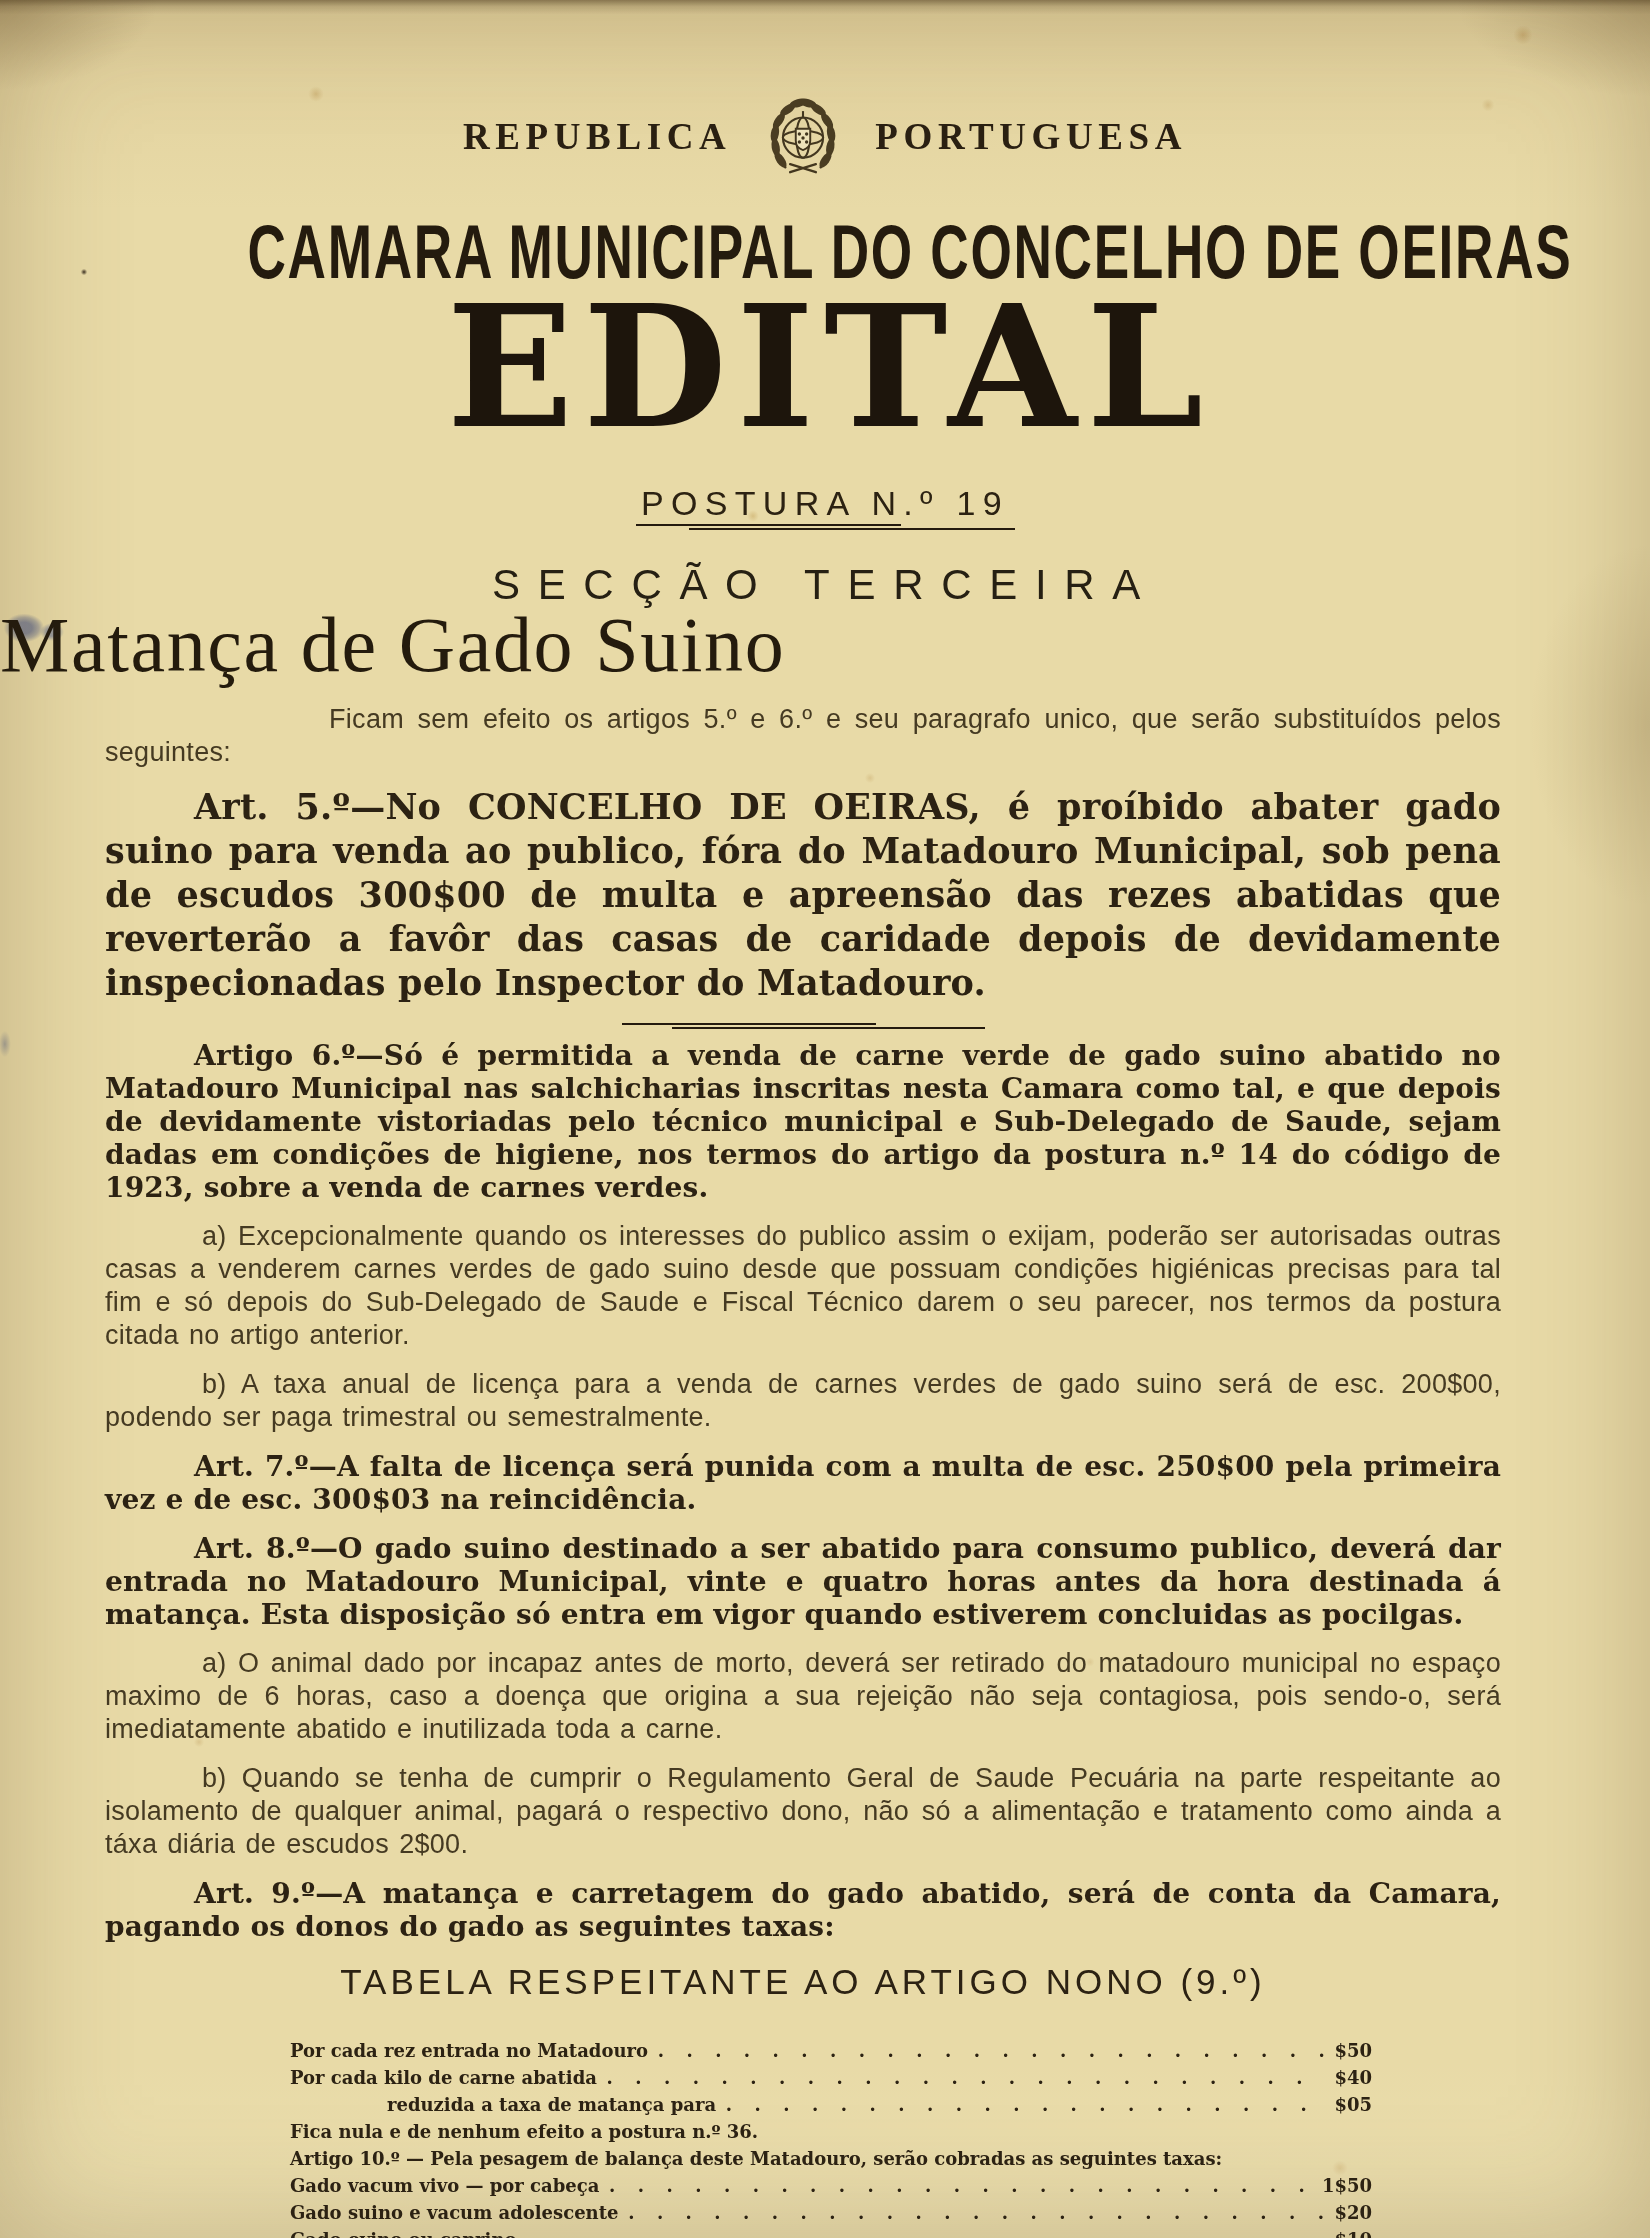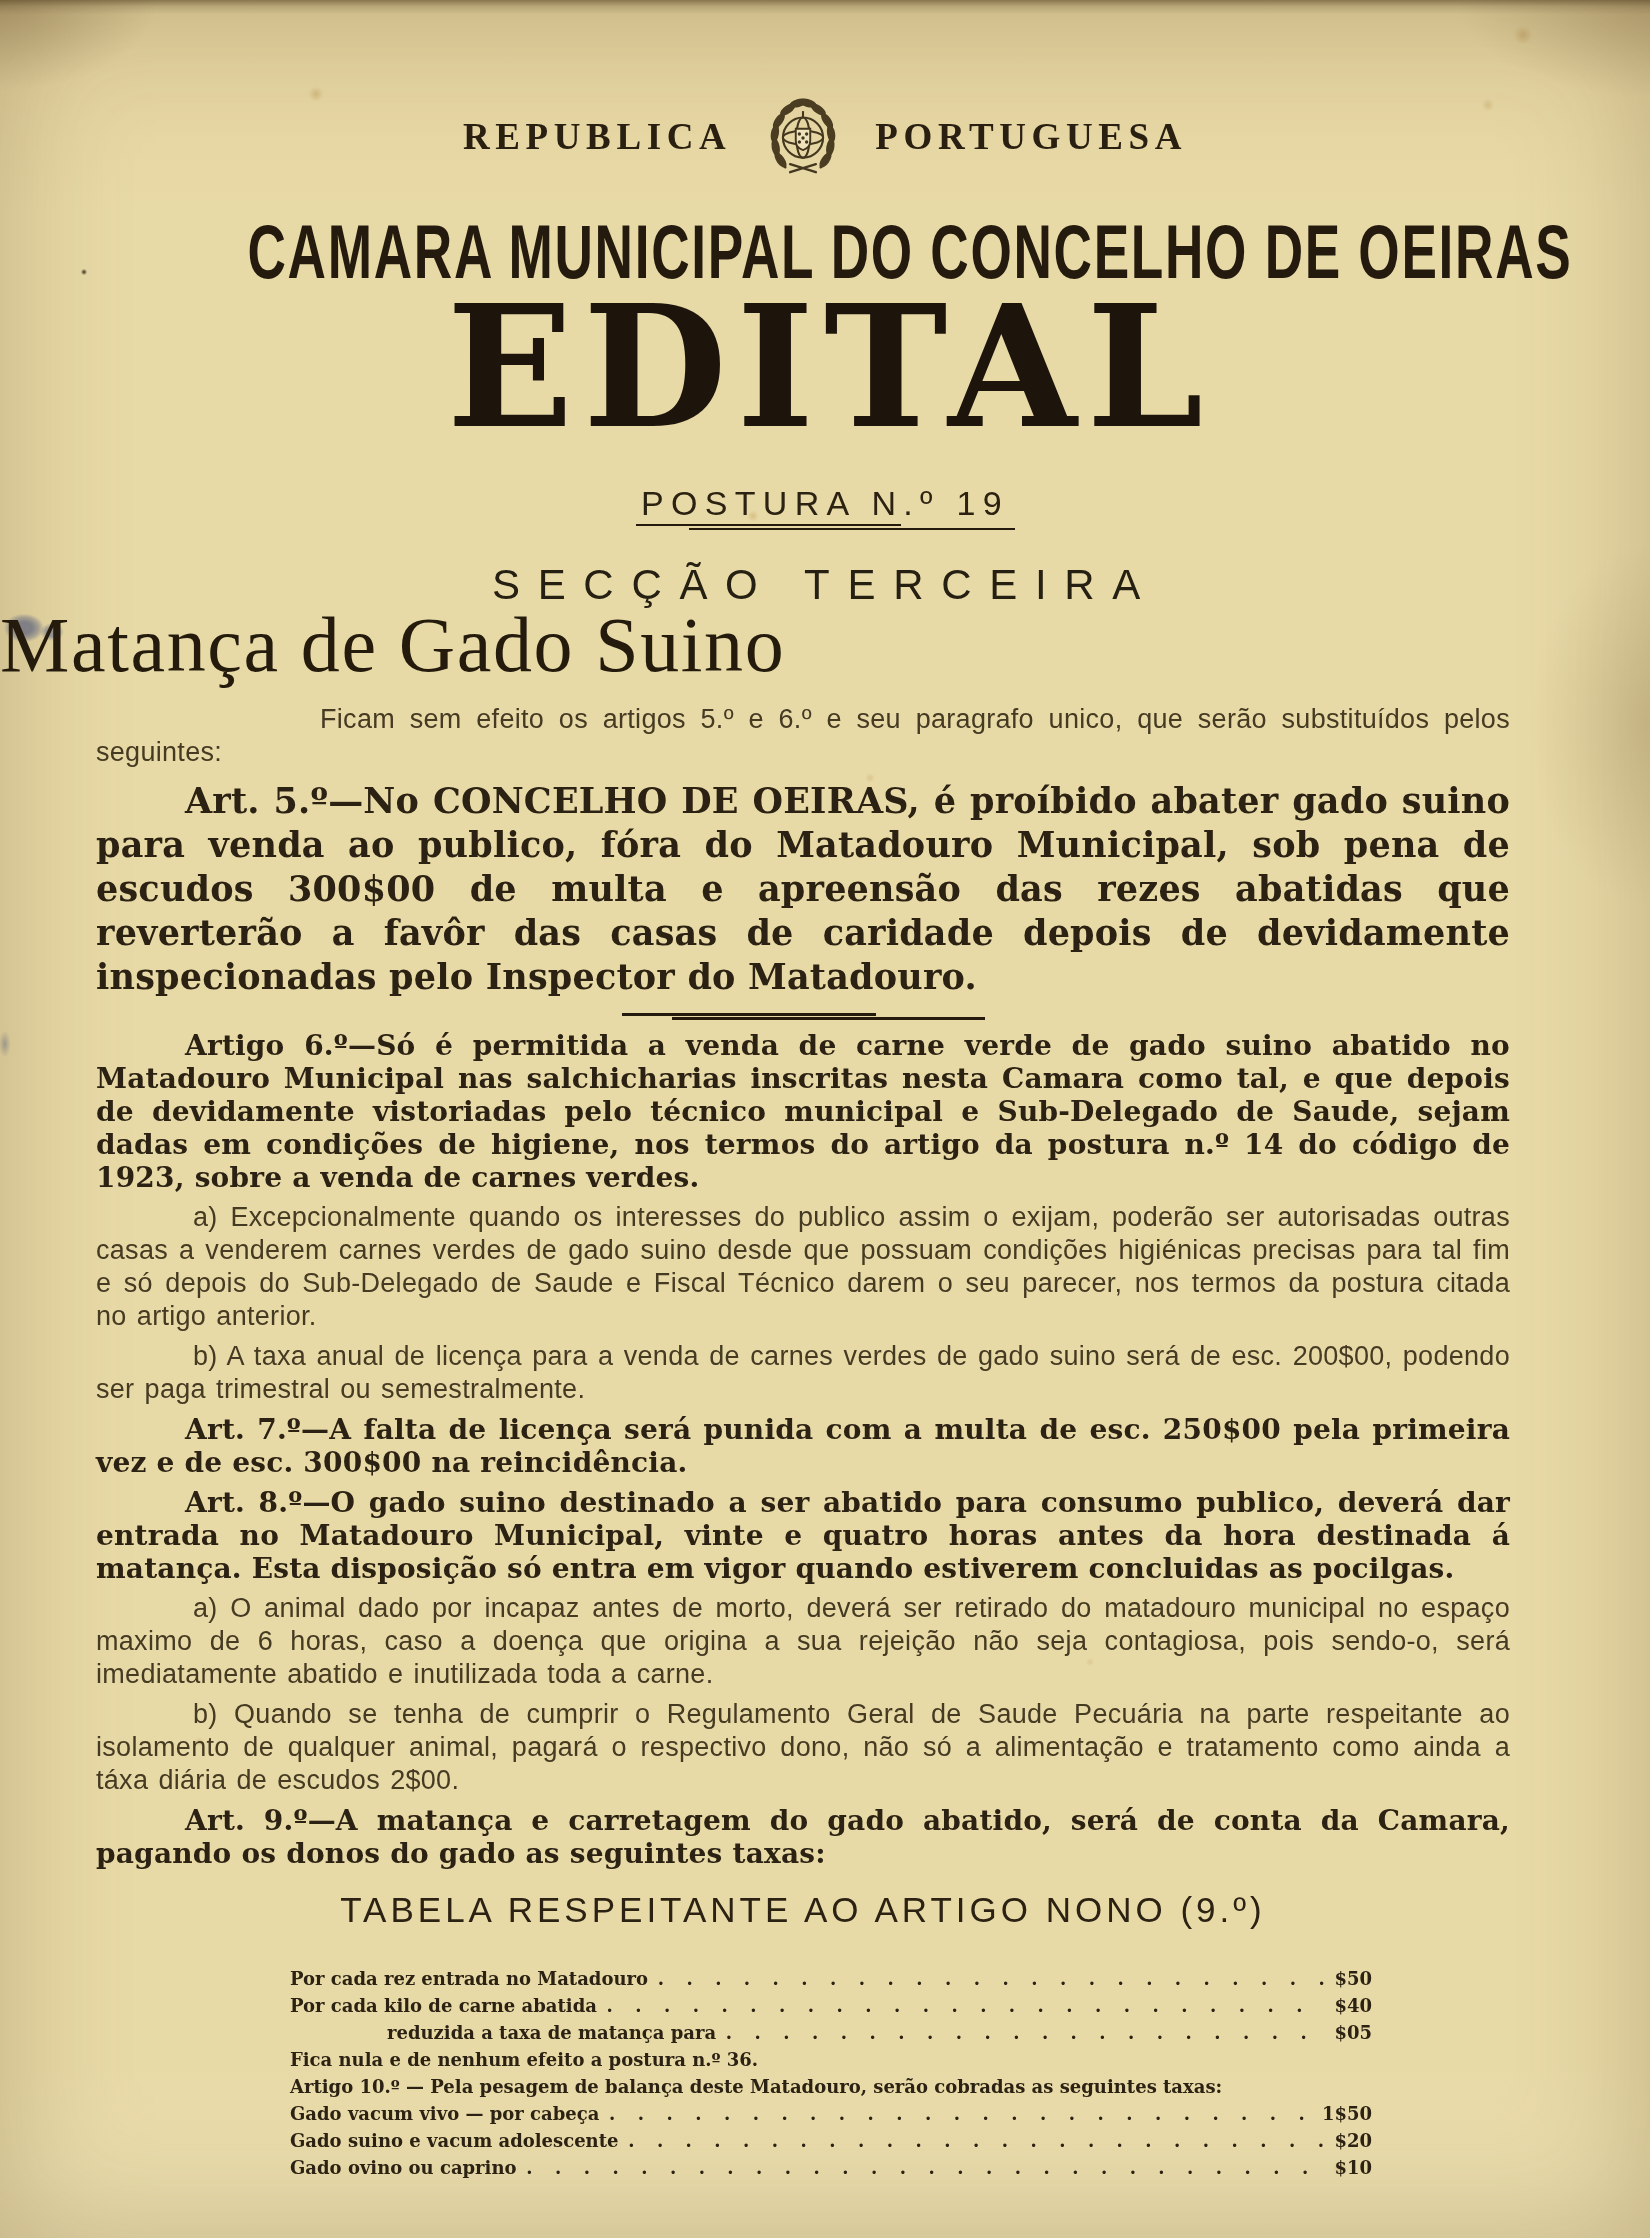--- a/index.html
+++ b/index.html
@@ -56,21 +56,21 @@
 
   .seccao { position:absolute; top:561px; left:0; width:100%; text-align:center;
     font-family:"Liberation Sans", sans-serif; font-size:42px; letter-spacing:17.7px;
     color:#262013; }
 
   .matanca { position:absolute; top:604px; left:0; width:100%; margin:0;
     font-family:Liberation Serif, serif; font-weight:400;
     font-size:78px; line-height:1.05; letter-spacing:1.6px; color:#241b0d; }
 
   .doc-body { position:absolute; top:703px; left:89px; width:1428px; }
-  .doc-body p { margin:7px; text-align:justify; }
+  .doc-body p { margin:16px; text-align:justify; }
   .p-sans { font-family:"Liberation Sans", sans-serif; font-size:27px; line-height:33px;
     color:#453a22; letter-spacing:0.3px; word-spacing:2.4px; text-indent:97px; margin-top:3.2px !important; }
   .intro { text-indent:224px; margin-top:0 !important; }
   .p-art { font-family:"DejaVu Serif", serif; font-weight:700; font-size:28px; line-height:33px;
     color:#2c2213; text-indent:89px; letter-spacing:0.2px; margin-top:3.2px !important; }
   .p-art5 { font-size:35px; line-height:44px; margin-top:9.7px !important; }
   .rule-2 { width:363px; margin:13px auto 8px; }
 
   .tabela-heading { margin-top:19.3px; text-align:center;
     font-family:"Liberation Sans", sans-serif; font-size:35px; letter-spacing:4px;
@@ -151,21 +151,21 @@
     <p class="p-sans intro">Ficam sem efeito os artigos 5.º e 6.º e seu paragrafo unico, que serão substituídos pelos seguintes:</p>
 
     <p class="p-art p-art5">Art. 5.º—No CONCELHO DE OEIRAS, é proíbido abater gado suino para venda ao publico, fóra do Matadouro Municipal, sob pena de escudos 300$00 de multa e apreensão das rezes abatidas que reverterão a favôr das casas de caridade depois de devidamente inspecionadas pelo Inspector do Matadouro.</p>
 
     <div class="rule-double rule-2"></div>
 
     <p class="p-art">Artigo 6.º—Só é permitida a venda de carne verde de gado suino abatido no Matadouro Municipal nas salchicharias inscritas nesta Camara como tal, e que depois de devidamente vistoriadas pelo técnico municipal e Sub-Delegado de Saude, sejam dadas em condições de higiene, nos termos do artigo da postura n.º 14 do código de 1923, sobre a venda de carnes verdes.</p>
     <p class="p-sans">a) Excepcionalmente quando os interesses do publico assim o exijam, poderão ser autorisadas outras casas a venderem carnes verdes de gado suino desde que possuam condições higiénicas precisas para tal fim e só depois do Sub-Delegado de Saude e Fiscal Técnico darem o seu parecer, nos termos da postura citada no artigo anterior.</p>
     <p class="p-sans">b) A taxa anual de licença para a venda de carnes verdes de gado suino será de esc. 200$00, podendo ser paga trimestral ou semestralmente.</p>
 
-    <p class="p-art">Art. 7.º—A falta de licença será punida com a multa de esc. 250$00 pela primeira vez e de esc. 300$00 na reincidência.</p>
+    <p class="p-art">Art. 7.º—A falta de licença será punida com a multa de esc. 250$00 pela primeira vez e de esc. 300$03 na reincidência.</p>
 
     <p class="p-art">Art. 8.º—O gado suino destinado a ser abatido para consumo publico, deverá dar entrada no Matadouro Municipal, vinte e quatro horas antes da hora destinada á matança. Esta disposição só entra em vigor quando estiverem concluidas as pocilgas.</p>
     <p class="p-sans">a) O animal dado por incapaz antes de morto, deverá ser retirado do matadouro municipal no espaço maximo de 6 horas, caso a doença que origina a sua rejeição não seja contagiosa, pois sendo-o, será imediatamente abatido e inutilizada toda a carne.</p>
     <p class="p-sans">b) Quando se tenha de cumprir o Regulamento Geral de Saude Pecuária na parte respeitante ao isolamento de qualquer animal, pagará o respectivo dono, não só a alimentação e tratamento como ainda a táxa diária de escudos 2$00.</p>
 
     <p class="p-art">Art. 9.º—A matança e carretagem do gado abatido, será de conta da Camara, pagando os donos do gado as seguintes taxas:</p>
 
     <h3 class="tabela-heading">TABELA RESPEITANTE AO ARTIGO NONO (9.º)</h3>
 
     <div class="table">

